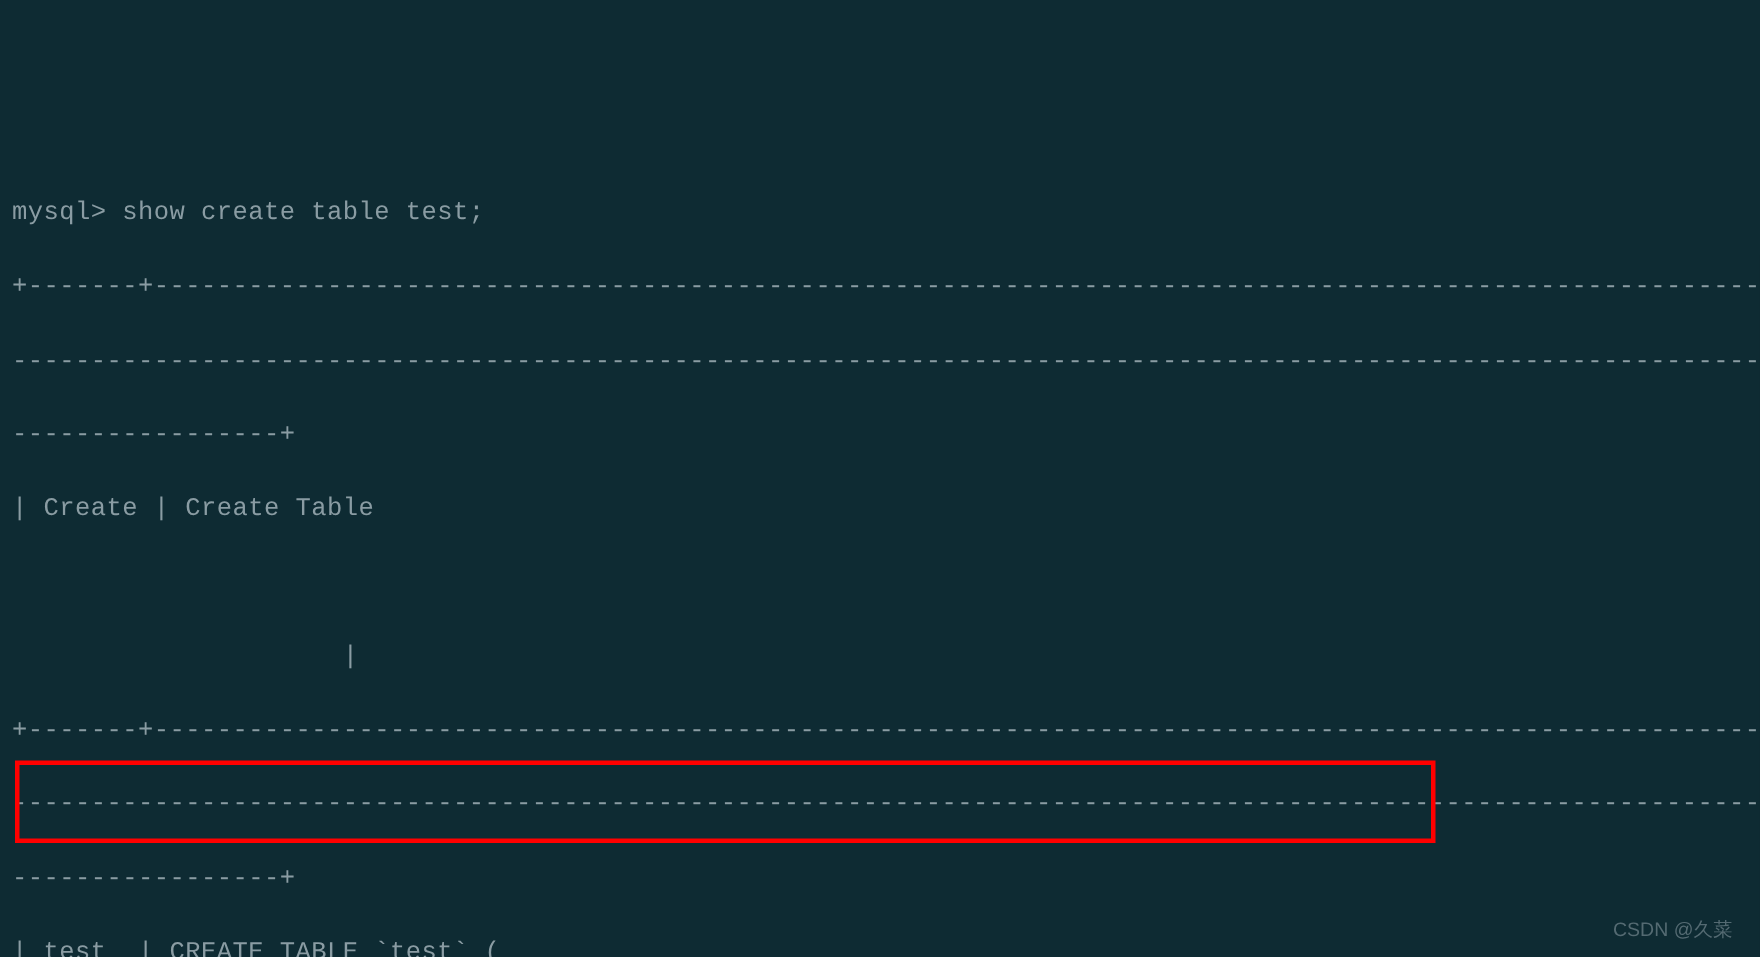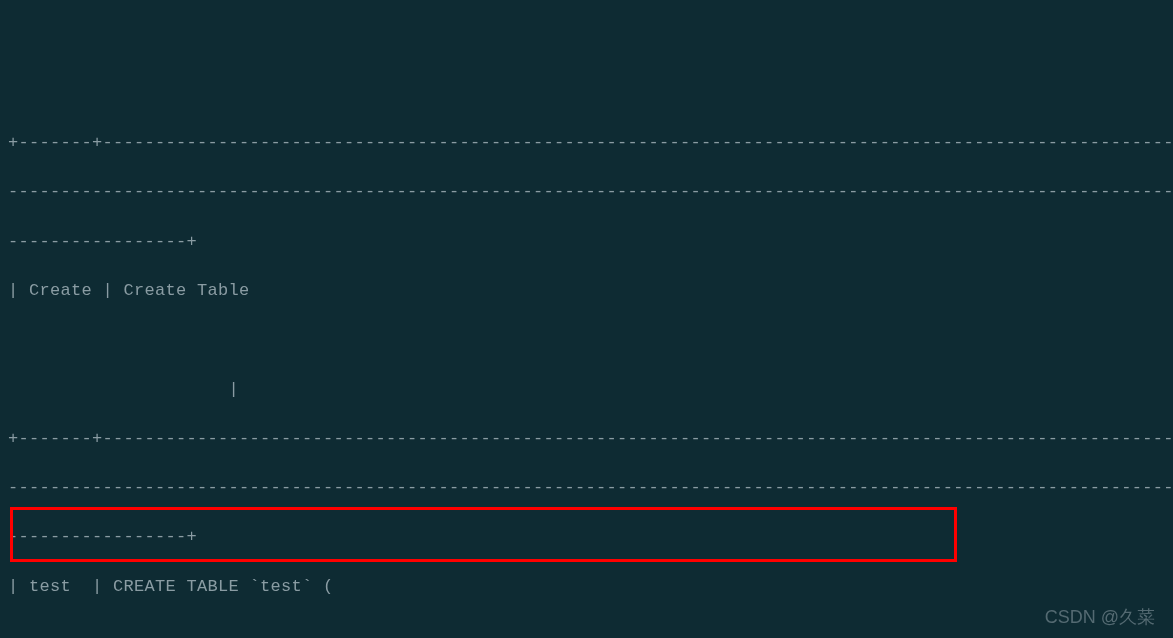--- a/index.html
+++ b/index.html
@@ -28,31 +28,32 @@
       position: absolute;
       border: 3px solid #ff0000;
       background: transparent;
       pointer-events: none;
     }
     .watermark {
       position: absolute;
       bottom: 8px;
       right: 18px;
       color: #546a72;
-      font-size: 18px;
+      font-size: 13px;
       font-family: sans-serif;
       letter-spacing: 0;
     }
   </style>
 </head>
 <body>
 
 
 
 <div>
+<span class="terminal-line">mysql&gt; show create table test;</span>
 <span class="terminal-line">+-------+------------------------------------------------------------------------------------------------------------------------</span>
 <span class="terminal-line">-------------------------------------------------------------------------------------------------------------------------------</span>
 <span class="terminal-line">-----------------+</span>
 <span class="terminal-line">| Create | Create Table</span>
 <span class="terminal-line"></span>
 <span class="terminal-line"></span>
 <span class="terminal-line">                     |</span>
 <span class="terminal-line">+-------+------------------------------------------------------------------------------------------------------------------------</span>
 <span class="terminal-line">-------------------------------------------------------------------------------------------------------------------------------</span>
 <span class="terminal-line">-----------------+</span>

